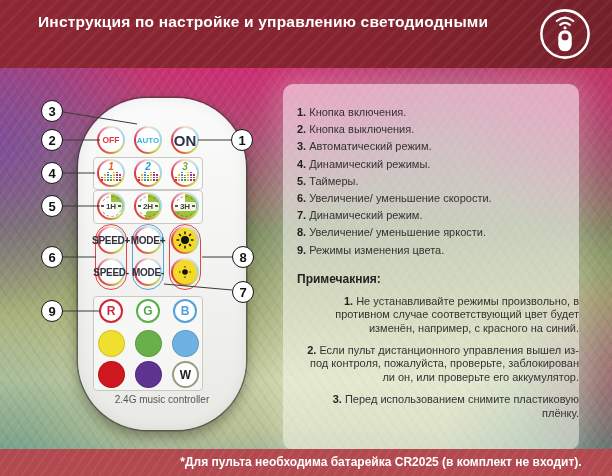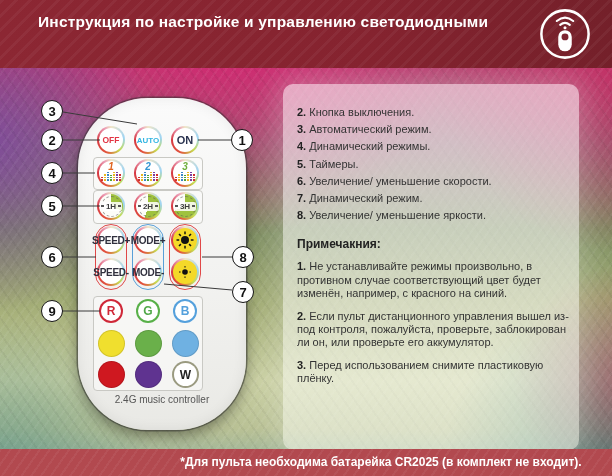--- a/index.html
+++ b/index.html
@@ -41,21 +41,21 @@
     box-shadow:0 0 0 1.5px rgba(45,45,45,.5), 0 6px 14px rgba(0,0,0,.38), inset 0 0 14px rgba(0,0,0,.07);
   }
   .btn{ position:absolute; width:28px; height:28px; border-radius:50%;
     background:conic-gradient(#f0e6c8 0deg,#9ed4f4 80deg,#c6dc50 140deg,#e2543c 200deg,#d63842 270deg,#eb9ab4 330deg,#f0e6c8 360deg); }
   .btn .face{ position:absolute; inset:2px; border-radius:50%; background:#fff;
     display:flex; align-items:center; justify-content:center; font-weight:700; }
   .c1{ left:19px; } .c2{ left:56px; } .c3{ left:93px; }
   .r1{ top:28px; } .r2{ top:61px; } .r3{ top:94px; } .r4{ top:128px; } .r5{ top:160px; }
   .off-lbl{ color:#e23544; font-size:8.5px; }
   .auto-lbl{ color:#35b6e2; font-size:8px; }
-  .on-lbl{ color:#2a3350; font-size:11px;text-align:right; }
+  .on-lbl{ color:#2a3350; font-size:15px;text-align:right; }
   .adj-lbl{ color:#30303e; font-size:10px; letter-spacing:-.3px; }
   
   .gbox{ position:absolute; border:1px solid #c9c9c4; border-radius:4px; background:rgba(252,252,250,.6); }
   .box-music{ left:15px; top:59px; width:110px; height:33px; }
   .box-timer{ left:15px; top:92px; width:110px; height:34px; }
   .box-rgb{ left:15px; top:198px; width:110px; height:95px; }
   
   .num{ position:absolute; top:0px; left:50%; transform:translateX(-50%); font-size:10px; font-weight:700; font-style:italic; z-index:2; text-shadow:0 0 2px #fff; }
   .n1{ color:#e0641e; } .n2{ color:#3596d2; } .n3{ color:#6fae3c; }
   .eq{ position:absolute; bottom:4px; left:50%; transform:translateX(-50%); display:flex; gap:1px; align-items:flex-end; }
@@ -99,21 +99,21 @@
   .panel{
     position:absolute; left:283px; top:84px; width:296px; height:366px; z-index:2;
     border-radius:10px; padding:20px 10px 0 14px;
     background:linear-gradient(180deg, rgba(255,238,246,.62) 0%, rgba(255,255,255,.58) 30%, rgba(250,252,240,.55) 100%);
     box-shadow:0 0 28px 8px rgba(255,255,255,.22);
     color:#333;
   }
   .ins-list{ list-style:none; font-size:11px; line-height:17.2px; }
   .ins-list .n{ font-weight:700; color:#222; }
   .notes-title{ margin-top:13px; font-size:12px; font-weight:700; color:#222; }
-  .note{ margin-top:9px; font-size:11px; line-height:13.4px; width:282px; }
+  .note{ margin-top:9px; font-size:11px; line-height:13.4px; width:282px;text-align:right; }
   .note .n{ font-weight:700; color:#222; }
   
   .watermark{ position:absolute; right:13px; top:427px; z-index:6; font-size:21px; letter-spacing:.5px;
               color:rgba(238,243,241,.68); text-shadow:0 1px 2px rgba(80,90,88,.35); }
   .footer{
     position:absolute; left:0; top:449px; width:612px; height:27px; z-index:7;
     background:repeating-linear-gradient(125deg, rgba(255,255,255,.05) 0 2px, transparent 2px 8px), #b2494f;
     color:#fff; font-size:12px; font-weight:700; line-height:26px; text-align:center; padding-left:150px;
   }
 </style>
@@ -310,27 +310,29 @@
   <div class="badge" style="left:41px;top:100px">3</div>
   <div class="badge" style="left:41px;top:162px">4</div>
   <div class="badge" style="left:41px;top:195px">5</div>
   <div class="badge" style="left:41px;top:246px">6</div>
   <div class="badge" style="left:232px;top:281px">7</div>
   <div class="badge" style="left:232px;top:246px">8</div>
   <div class="badge" style="left:41px;top:300px">9</div>
 
   <div class="panel">
     <ol class="ins-list">
+      <li><span class="n">1.</span> <span>Кнопка включения.</span></li>
       <li><span class="n">2.</span> <span>Кнопка выключения.</span></li>
       <li><span class="n">3.</span> <span>Автоматический режим.</span></li>
       <li><span class="n">4.</span> <span>Динамический режимы.</span></li>
       <li><span class="n">5.</span> <span>Таймеры.</span></li>
       <li><span class="n">6.</span> <span>Увеличение/ уменьшение скорости.</span></li>
       <li><span class="n">7.</span> <span>Динамический режим.</span></li>
       <li><span class="n">8.</span> <span>Увеличение/ уменьшение яркости.</span></li>
+      <li><span class="n">9.</span> <span>Режимы изменения цвета.</span></li>
     </ol>
     <div class="notes-title">Примечакния:</div>
     <p class="note"><span class="n">1.</span> <span>Не устанавливайте режимы произвольно, в противном случае соответствующий цвет будет изменён, например, с красного на синий.</span></p>
     <p class="note"><span class="n">2.</span> <span>Если пульт дистанционного управления вышел из-под контроля, пожалуйста, проверьте, заблокирован ли он, или проверьте его аккумулятор.</span></p>
     <p class="note"><span class="n">3.</span> <span>Перед использованием снимите пластиковую плёнку.</span></p>
   </div>
 
   <div class="footer">*Для пульта необходима батарейка CR2025 (в комплект не входит).</div>
 
 </div>

